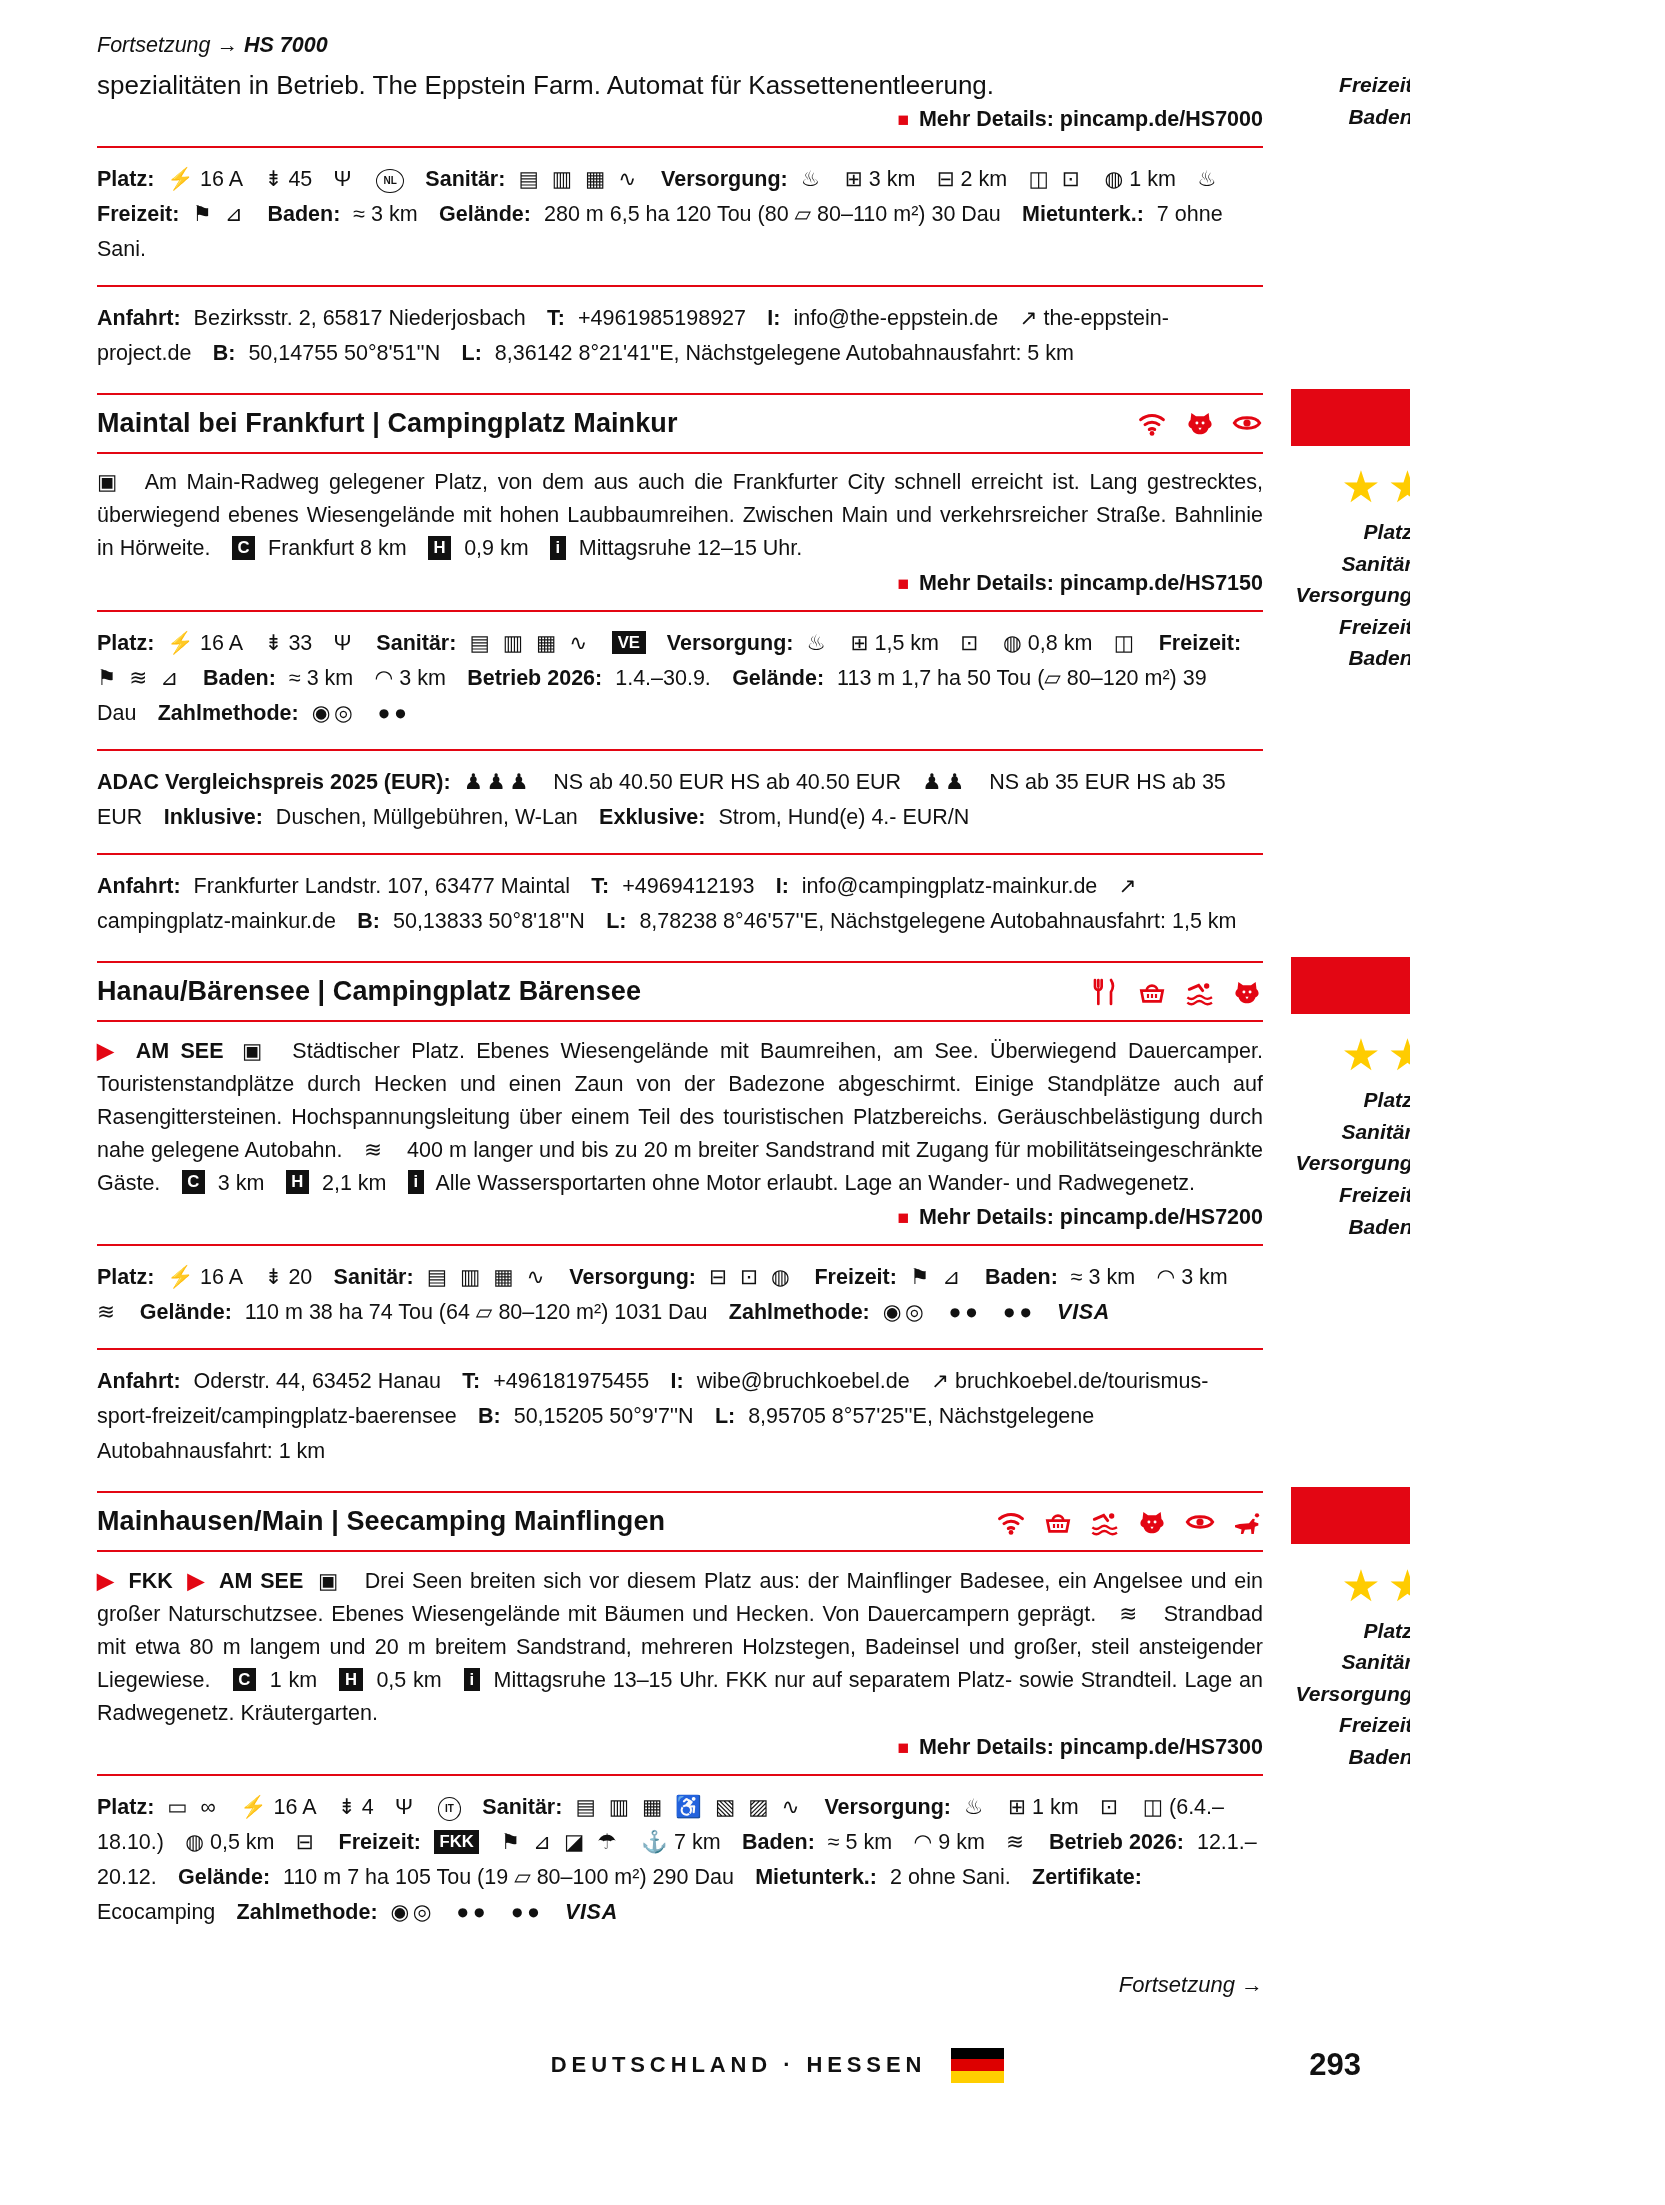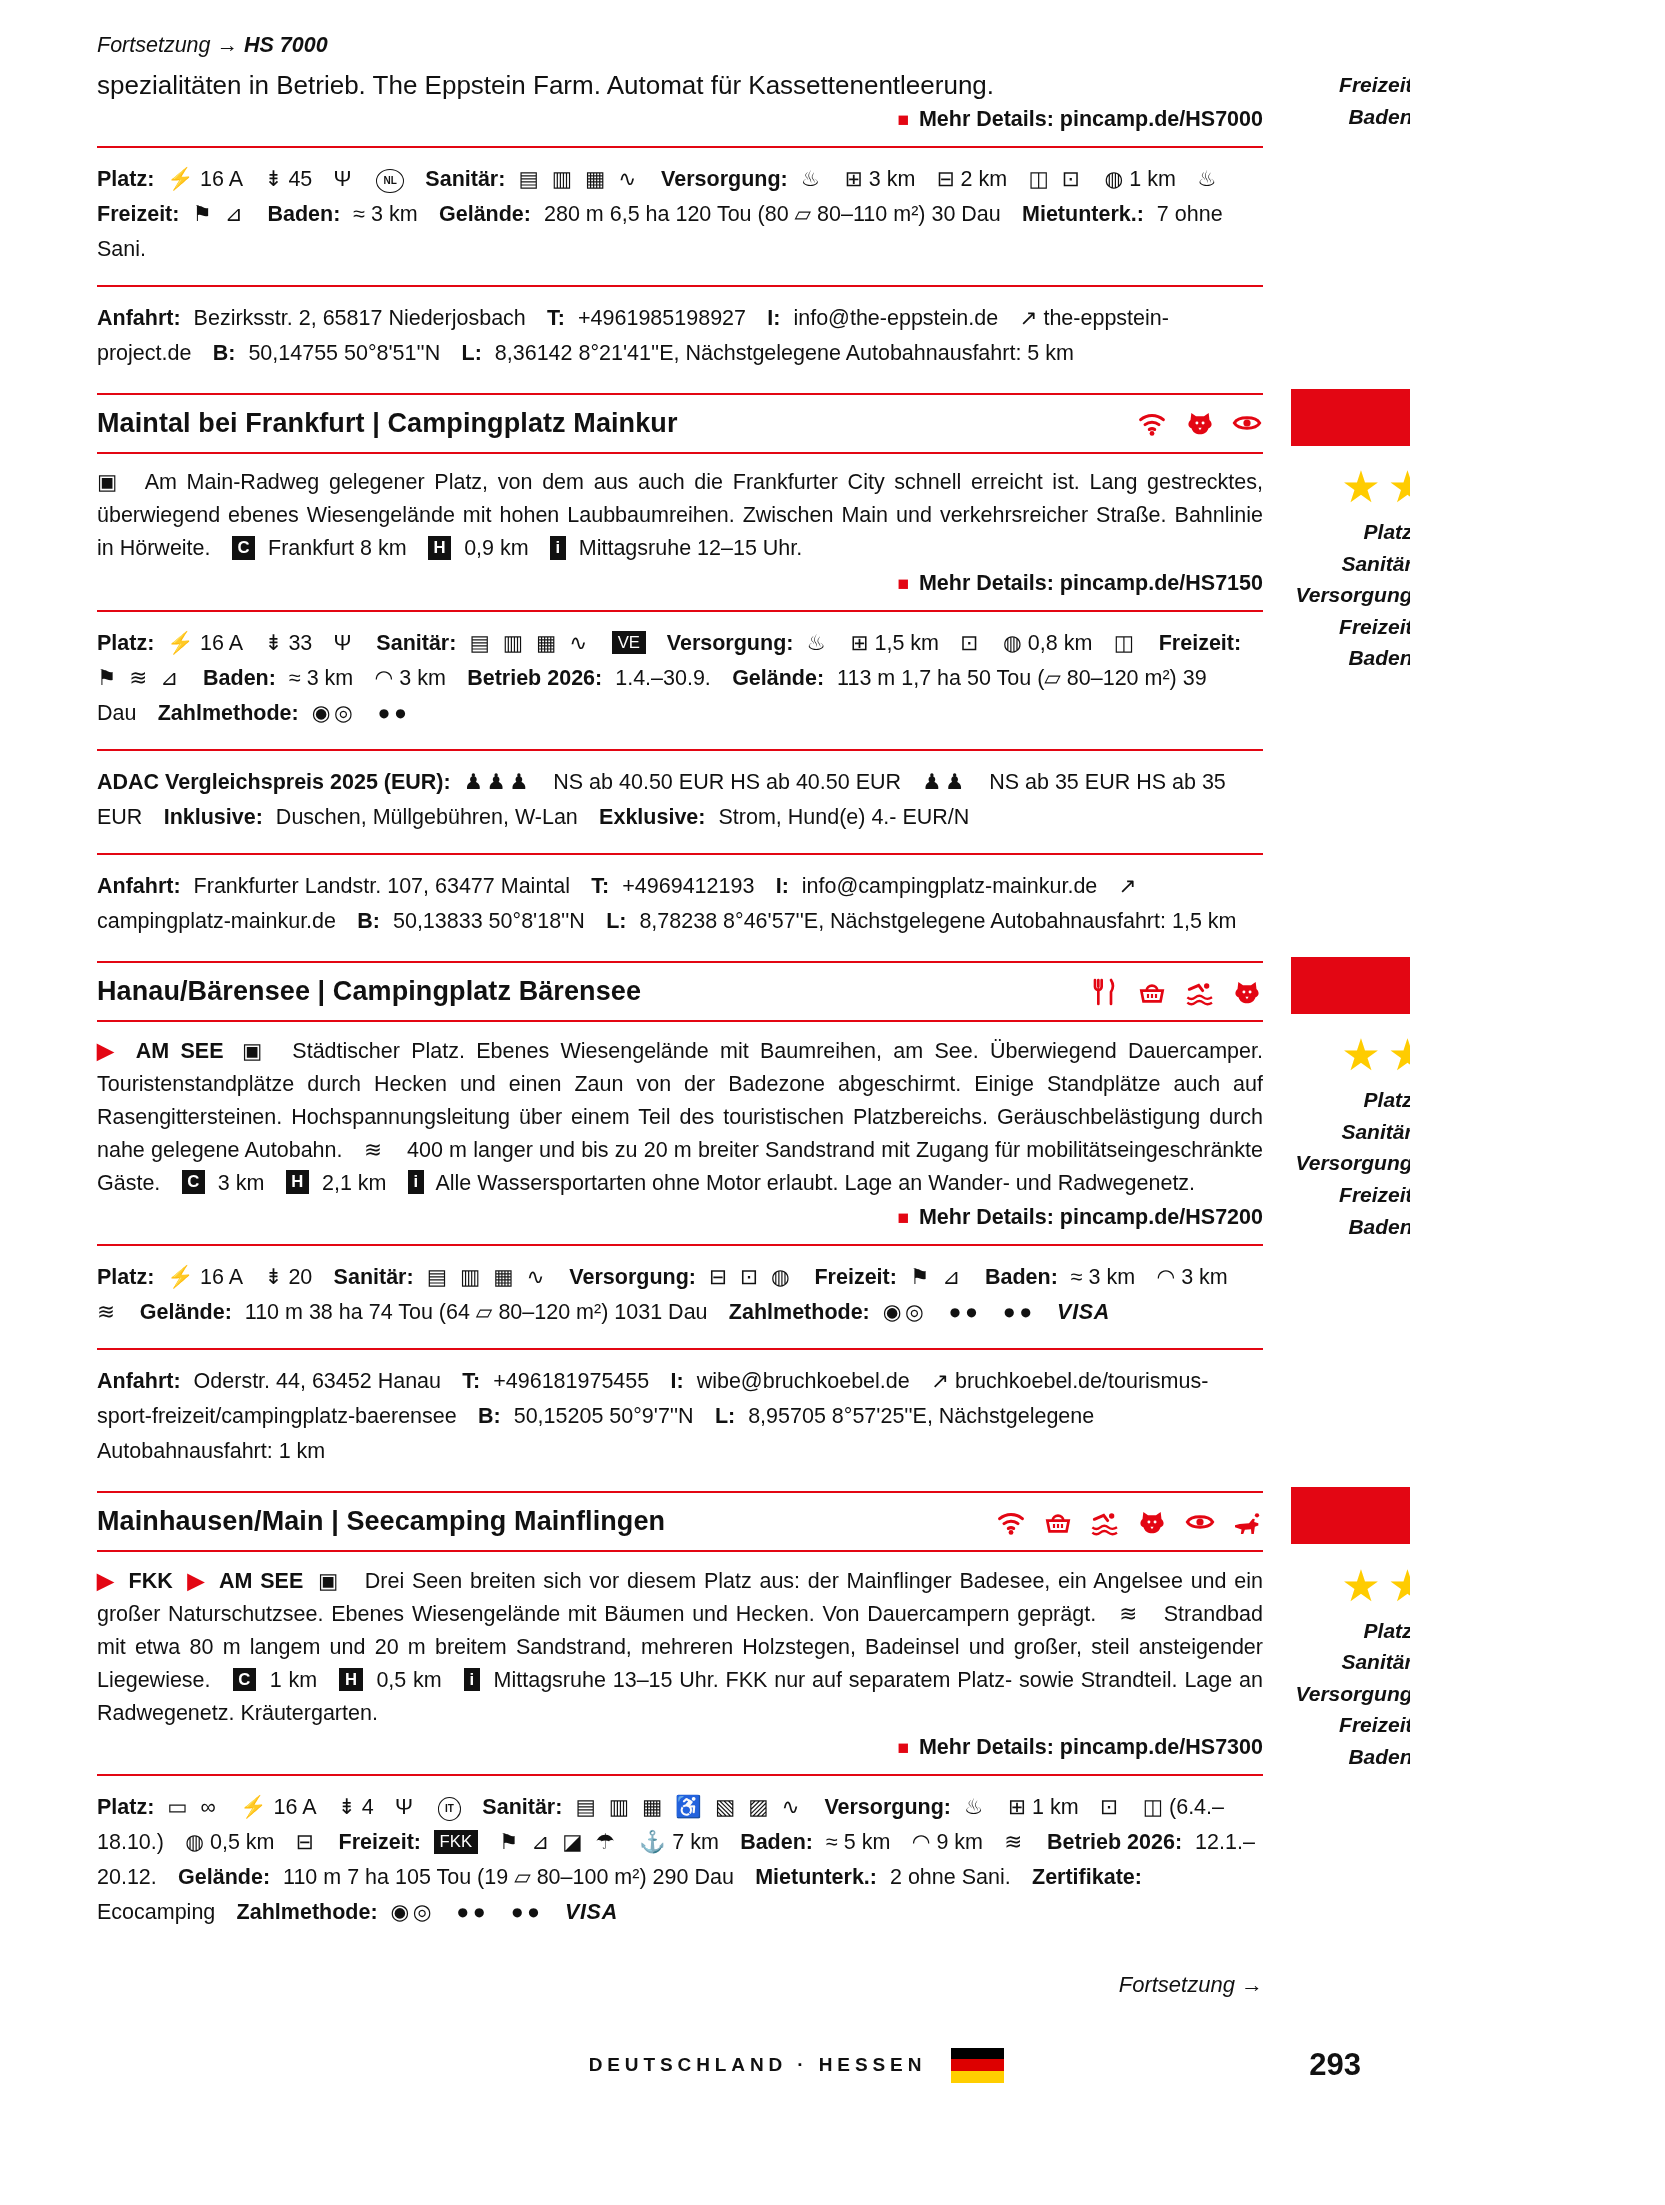--- a/index.html
+++ b/index.html
@@ -19,21 +19,21 @@
   .more{display:flex;justify-content:flex-end;align-items:center;gap:9.7px;font-weight:700;font-size:21.5px;margin:5.6px 0 14px;}
   .red-sq{color:#e30613;font-size:19.4px;}
 
   .info-block{border-top:2.1px solid #e30613;padding:14px 0 18px;font-size:21.5px;line-height:35px;}
   .seg-b{font-weight:700;margin-right:7px;}
   .seg-t{margin-right:15.3px;}
   .seg-i{margin-right:15.3px;letter-spacing:3.5px;}
   .seg-r{color:#e30613;font-weight:700;margin-right:5.6px;}
   .seg-k{display:inline-block;background:#111;color:#fff;font-weight:700;font-size:16.7px;line-height:23.6px;padding:0 5.6px;margin-right:7px;vertical-align:2.1px;}
   .seg-cc{display:inline-block;border:1.7px solid #111;border-radius:50%;font-weight:700;font-size:10px;line-height:22px;padding:0 6.2px;margin-right:15.3px;vertical-align:2.1px;}
-  .seg-badge{display:inline-block;background:#111;color:#fff;font-weight:400;font-size:16.7px;line-height:23.6px;padding:0 5.6px;margin-right:15.3px;vertical-align:2.1px;}
+  .seg-badge{display:inline-block;background:#111;color:#fff;font-weight:700;font-size:16.7px;line-height:23.6px;padding:0 5.6px;margin-right:15.3px;vertical-align:2.1px;}
   .seg-v{font-style:italic;font-weight:700;letter-spacing:0.7px;margin-right:15.3px;}
 
   .title-row{display:flex;align-items:center;border-top:2.4px solid #e30613;border-bottom:2.1px solid #e30613;padding:12.5px 0;margin-top:4.2px;}
   .title{font-size:27px;font-weight:700;margin:0;flex:1;letter-spacing:0.1px;}
   .title-icons{display:flex;gap:15.3px;align-items:center;color:#e30613;}
   .hicon{width:32px;height:32px;}
 
   .hs-box{background:#e30613;color:#fff;font-weight:700;font-size:28px;height:57px;display:flex;align-items:center;justify-content:flex-end;padding-right:32px;box-sizing:border-box;}
   .stars{display:flex;justify-content:center;gap:7px;margin:19.4px 0 11px;font-size:44px;line-height:1;}
   .star{display:inline-block;position:relative;}
@@ -44,21 +44,21 @@
 
   .ratings{margin-top:2.8px;font-style:italic;}
   .r-row{display:flex;align-items:center;margin-bottom:7.6px;}
   .r-label{flex:1;text-align:right;font-weight:700;font-size:21px;padding-right:10.4px;}
   .r-track{width:142px;height:21px;background:#dcdcdc;overflow:hidden;display:block;}
   .r-fill{display:block;height:100%;background:#ffcc00;}
   .r-val{width:52px;text-align:right;font-weight:700;font-size:21px;}
 
   .fort-line{text-align:right;font-style:italic;font-size:22px;margin:23.6px 0 49px;width:1166px;}
   .footer{display:flex;align-items:center;justify-content:flex-end;}
-  .region{font-weight:700;font-size:19px;letter-spacing:4.9px;}
+  .region{font-weight:700;font-size:22px;letter-spacing:4.9px;}
   .flag{width:53px;height:35px;margin-left:25px;display:flex;flex-direction:column;}
   .flag div{flex:1;}
   .f-black{background:#000;}
   .f-red{background:#dd0000;}
   .f-gold{background:#ffce00;}
   .page-num{font-weight:700;font-size:31px;margin-left:305px;}
 </style>
 </head>
 <body>
 

